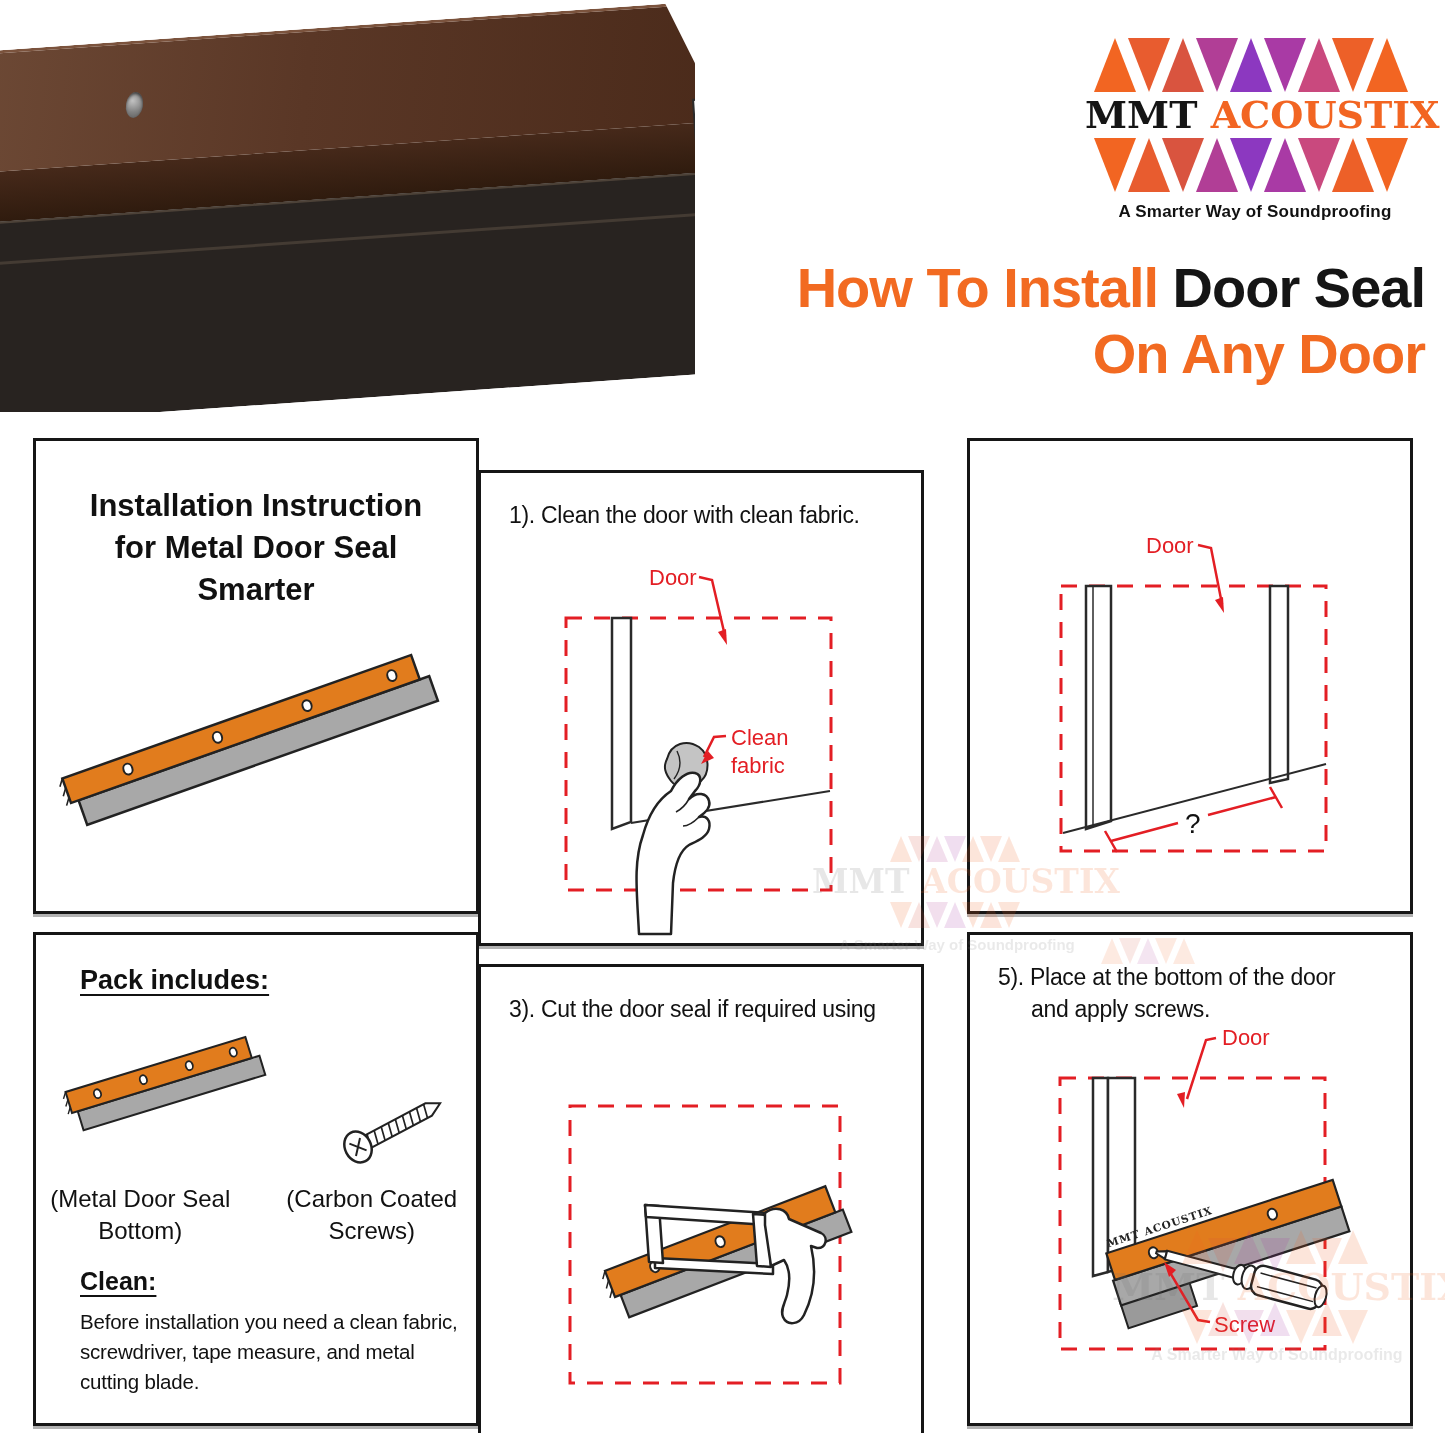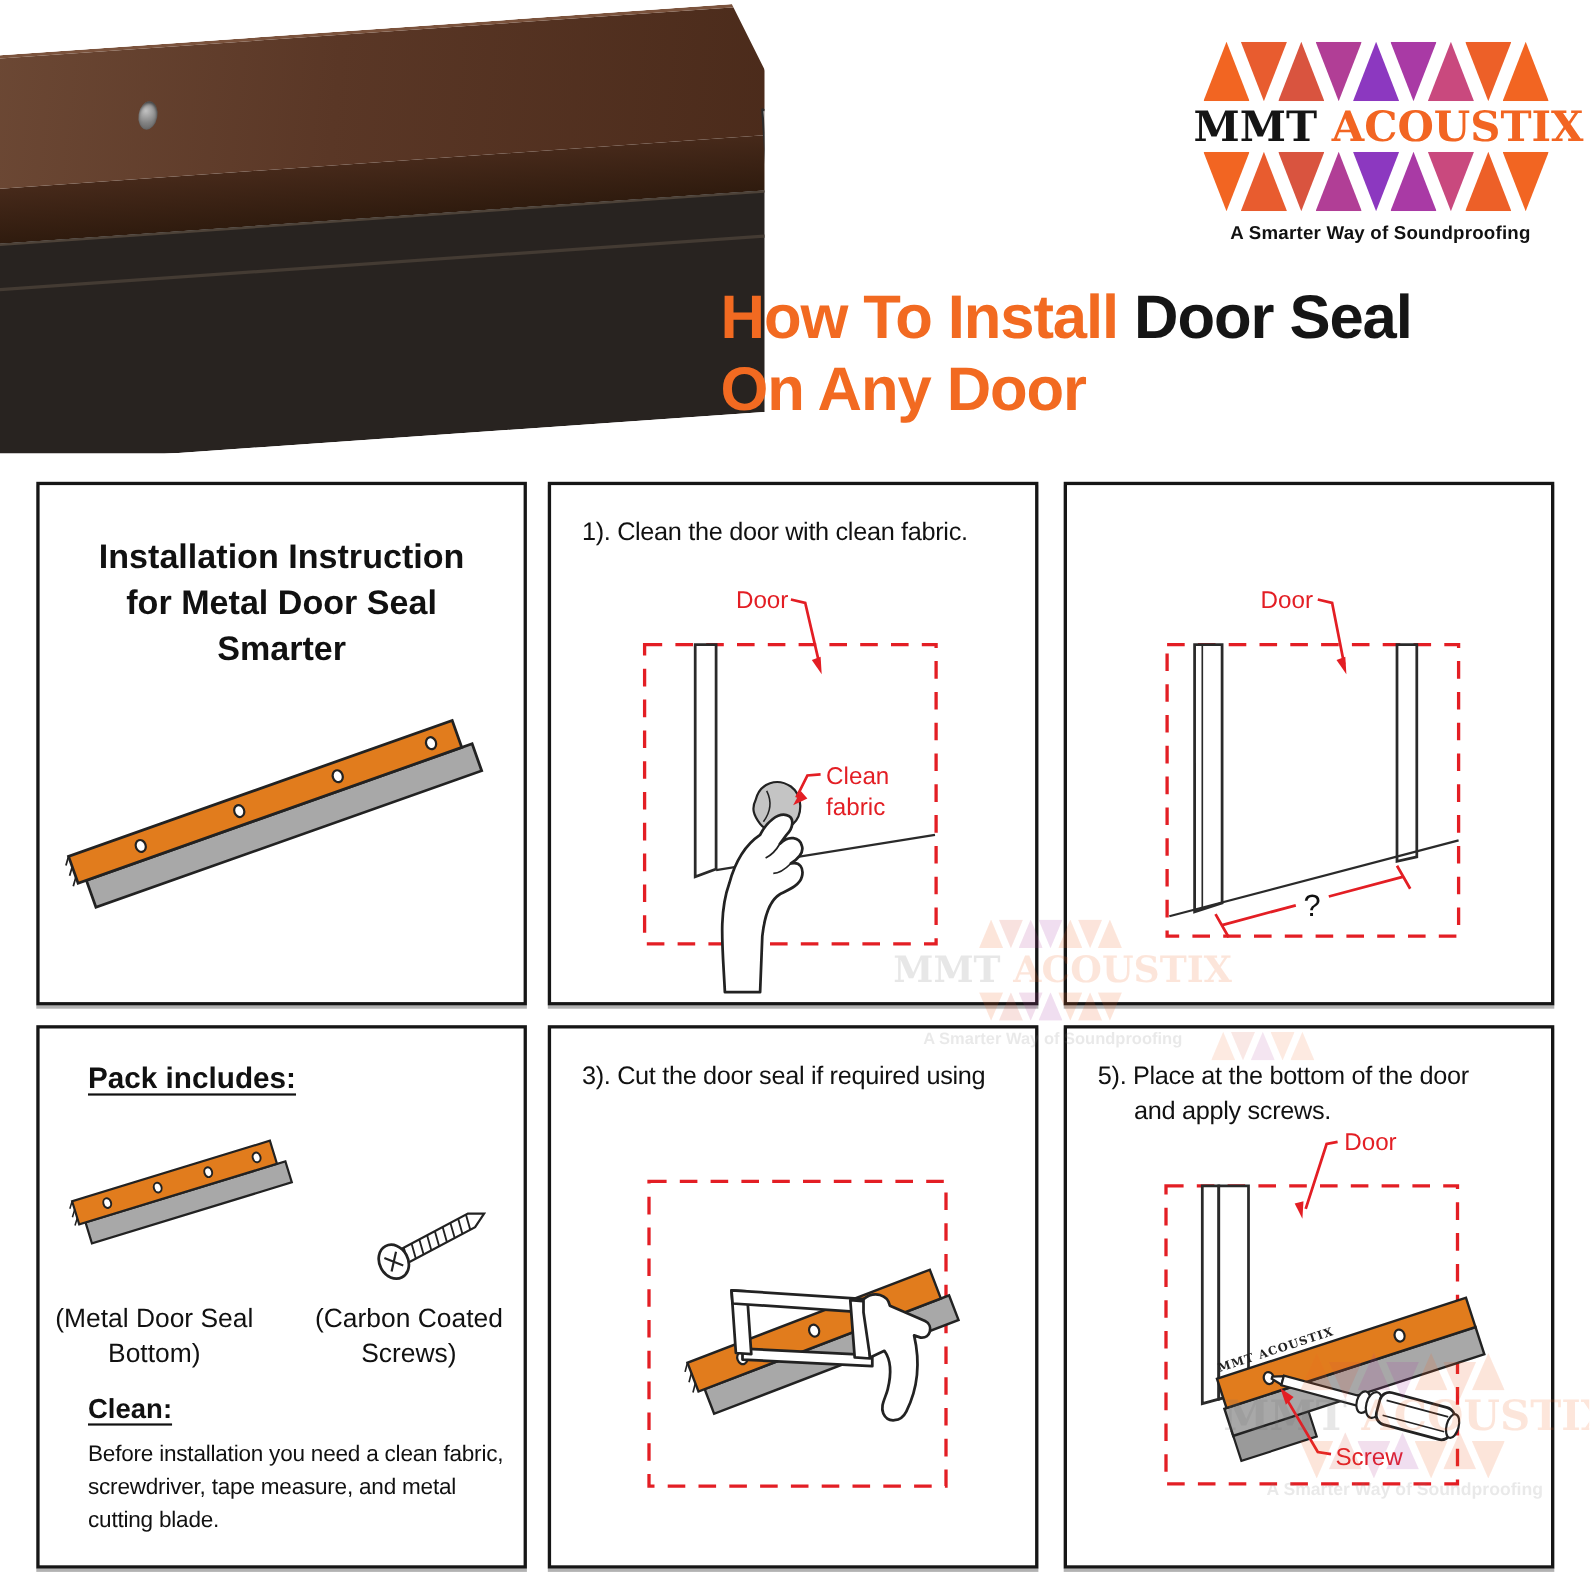--- a/index.html
+++ b/index.html
@@ -28,30 +28,30 @@
   .zigzag .tri.down{clip-path:polygon(0 0,100% 0,50% 100%);align-self:flex-start;}
   .zigzag.small{height:26px;}
   .zigzag.small .tri{width:22px;height:26px;margin-left:-4px;}
   .zigzag.flip{transform:scaleY(-1);}
   .logo-text{font-family:"DejaVu Serif","Liberation Serif",serif;font-weight:bold;font-size:38px;line-height:46px;letter-spacing:0px;white-space:nowrap;}
   .logo-text .first{color:#151515;}
   .logo-text .second{color:#F26522;}
   .logo-tagline{font-size:17px;font-weight:bold;color:#111;margin-top:10px;letter-spacing:.2px;}
 
   
-  .title{position:absolute;left:655px;top:255px;width:770px;text-align:left;font-weight:bold;
+  .title{position:absolute;left:655px;top:255px;width:770px;text-align:right;font-weight:bold;
     font-size:56px;line-height:66px;letter-spacing:-1px;}
   .title .orange{color:#F26A21;}
   .title .black{color:#151515;}
 
   
   .panel{position:absolute;background:#fff;border:3px solid #161616;box-shadow:0 3px 0 rgba(0,0,0,.30);}
   .p-r1{top:438px;width:440px;height:470px;}
   .p-r2{top:932px;width:440px;height:488px;}
-  .p-c1{left:33px;} .p-c2{left:498px;} .p-c3{left:967px;}
+  .p-c1{left:33px;} .p-c2{left:478px;margin-top:32px;} .p-c3{left:967px;}
   .panel svg{position:absolute;left:0;top:0;}
 
   .intro-title{position:absolute;top:44px;left:0;right:0;text-align:center;font-weight:bold;font-size:31px;line-height:42px;}
   .step-head{position:absolute;top:26px;left:28px;right:10px;font-size:23px;line-height:32px;letter-spacing:-.3px;
     padding-left:33px;text-indent:-33px;}
   .pack-head{position:absolute;top:30px;left:44px;font-size:27px;font-weight:bold;text-decoration:underline;text-underline-offset:5px;}
   .pack-labels{position:absolute;top:248px;left:0;right:0;display:flex;gap:23px;}
   .pack-label{width:50%;text-align:center;font-size:24px;line-height:32px;}
   .pack-label .inner{display:inline-block;max-width:200px;}
   .note-head{position:absolute;top:332px;left:44px;font-size:25px;font-weight:bold;text-decoration:underline;text-underline-offset:5px;}

